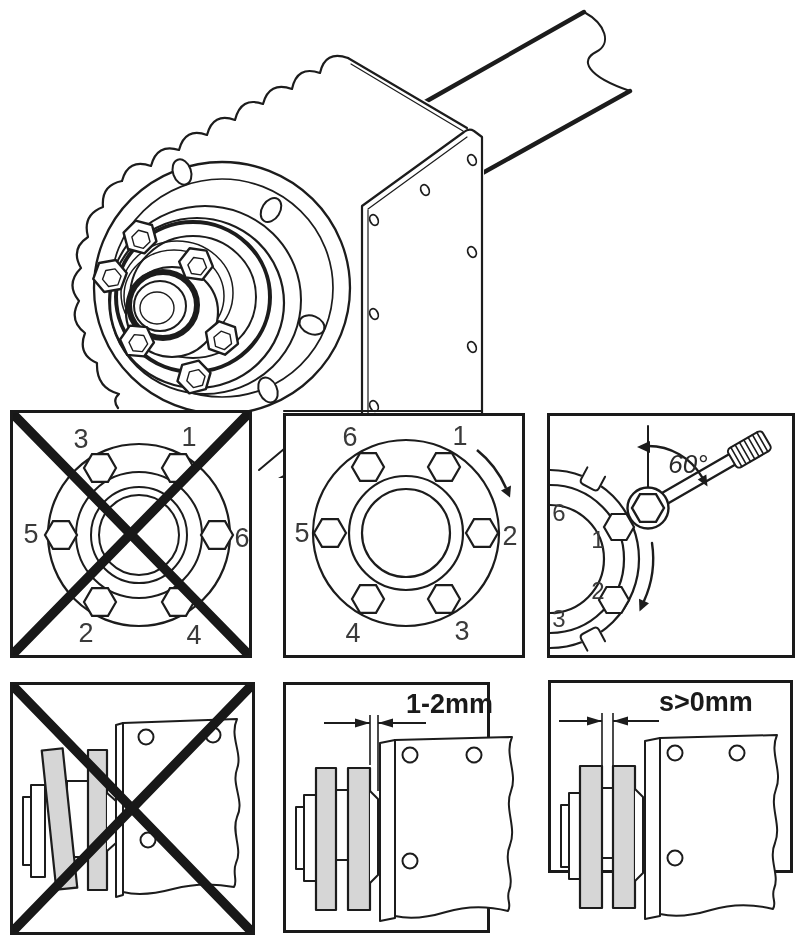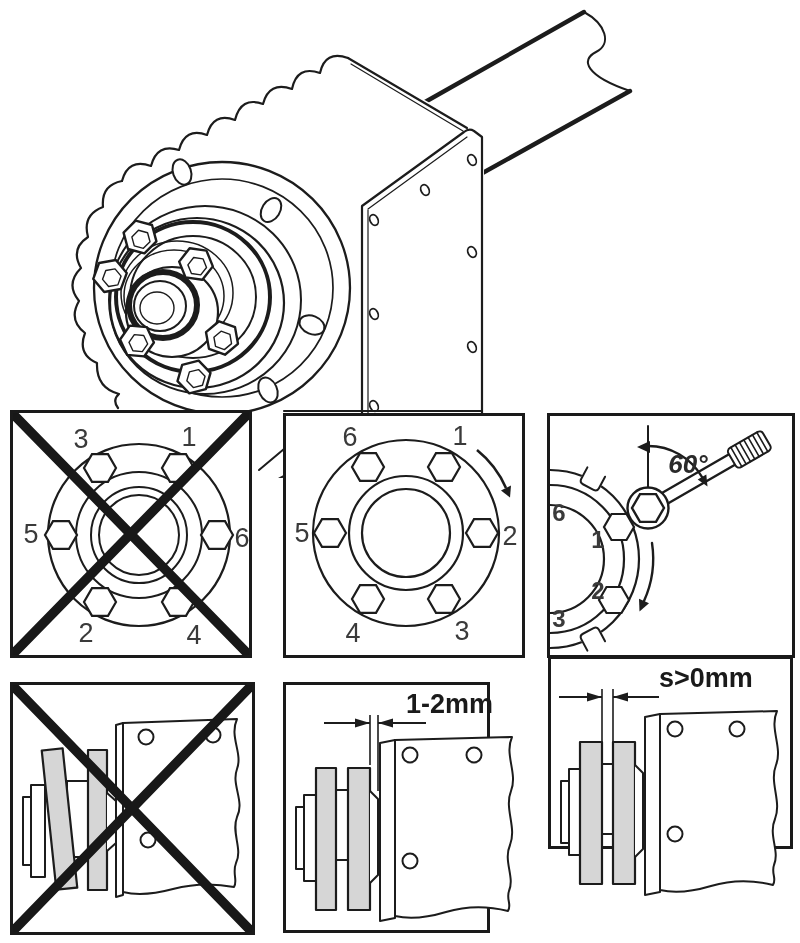--- a/index.html
+++ b/index.html
@@ -3,24 +3,24 @@
 <meta charset="utf-8">
 <style>
   html,body{margin:0;padding:0;background:#ffffff;}
   .stage{position:relative;width:800px;height:943px;background:#ffffff;overflow:hidden;
          font-family:"Liberation Sans",sans-serif;}
   .stage svg{display:block;}
   .topart{position:absolute;left:0;top:0;}
   .panel{position:absolute;border:3px solid #1a1a1a;background:#ffffff;box-sizing:border-box;}
   .p1{left:10px;top:410px;width:242px;height:248px;}
   .p2{left:283px;top:413px;width:242px;height:245px;}
-  .p3{left:547px;top:413px;width:248px;height:245px;font-weight:bold;}
+  .p3{left:547px;top:413px;width:248px;height:245px;}
   .p4{left:10px;top:682px;width:245px;height:253px;}
   .p5{left:283px;top:682px;width:207px;height:251px;}
-  .p6{left:548px;top:656px;width:245px;height:193px;}
+  .p6{left:548px;top:680px;width:245px;height:193px;}
   .num{font-size:27px;fill:#3a3a3a;}
   .num3{font-size:24px;fill:#3a3a3a;}
   .dim{font-size:27px;font-weight:bold;fill:#1a1a1a;}
   .ang{font-size:26px;font-style:italic;fill:#2a2a2a;}
   text{font-family:"Liberation Sans",sans-serif;}
 </style>
 </head>
 <body>
 
 <div class="stage">

